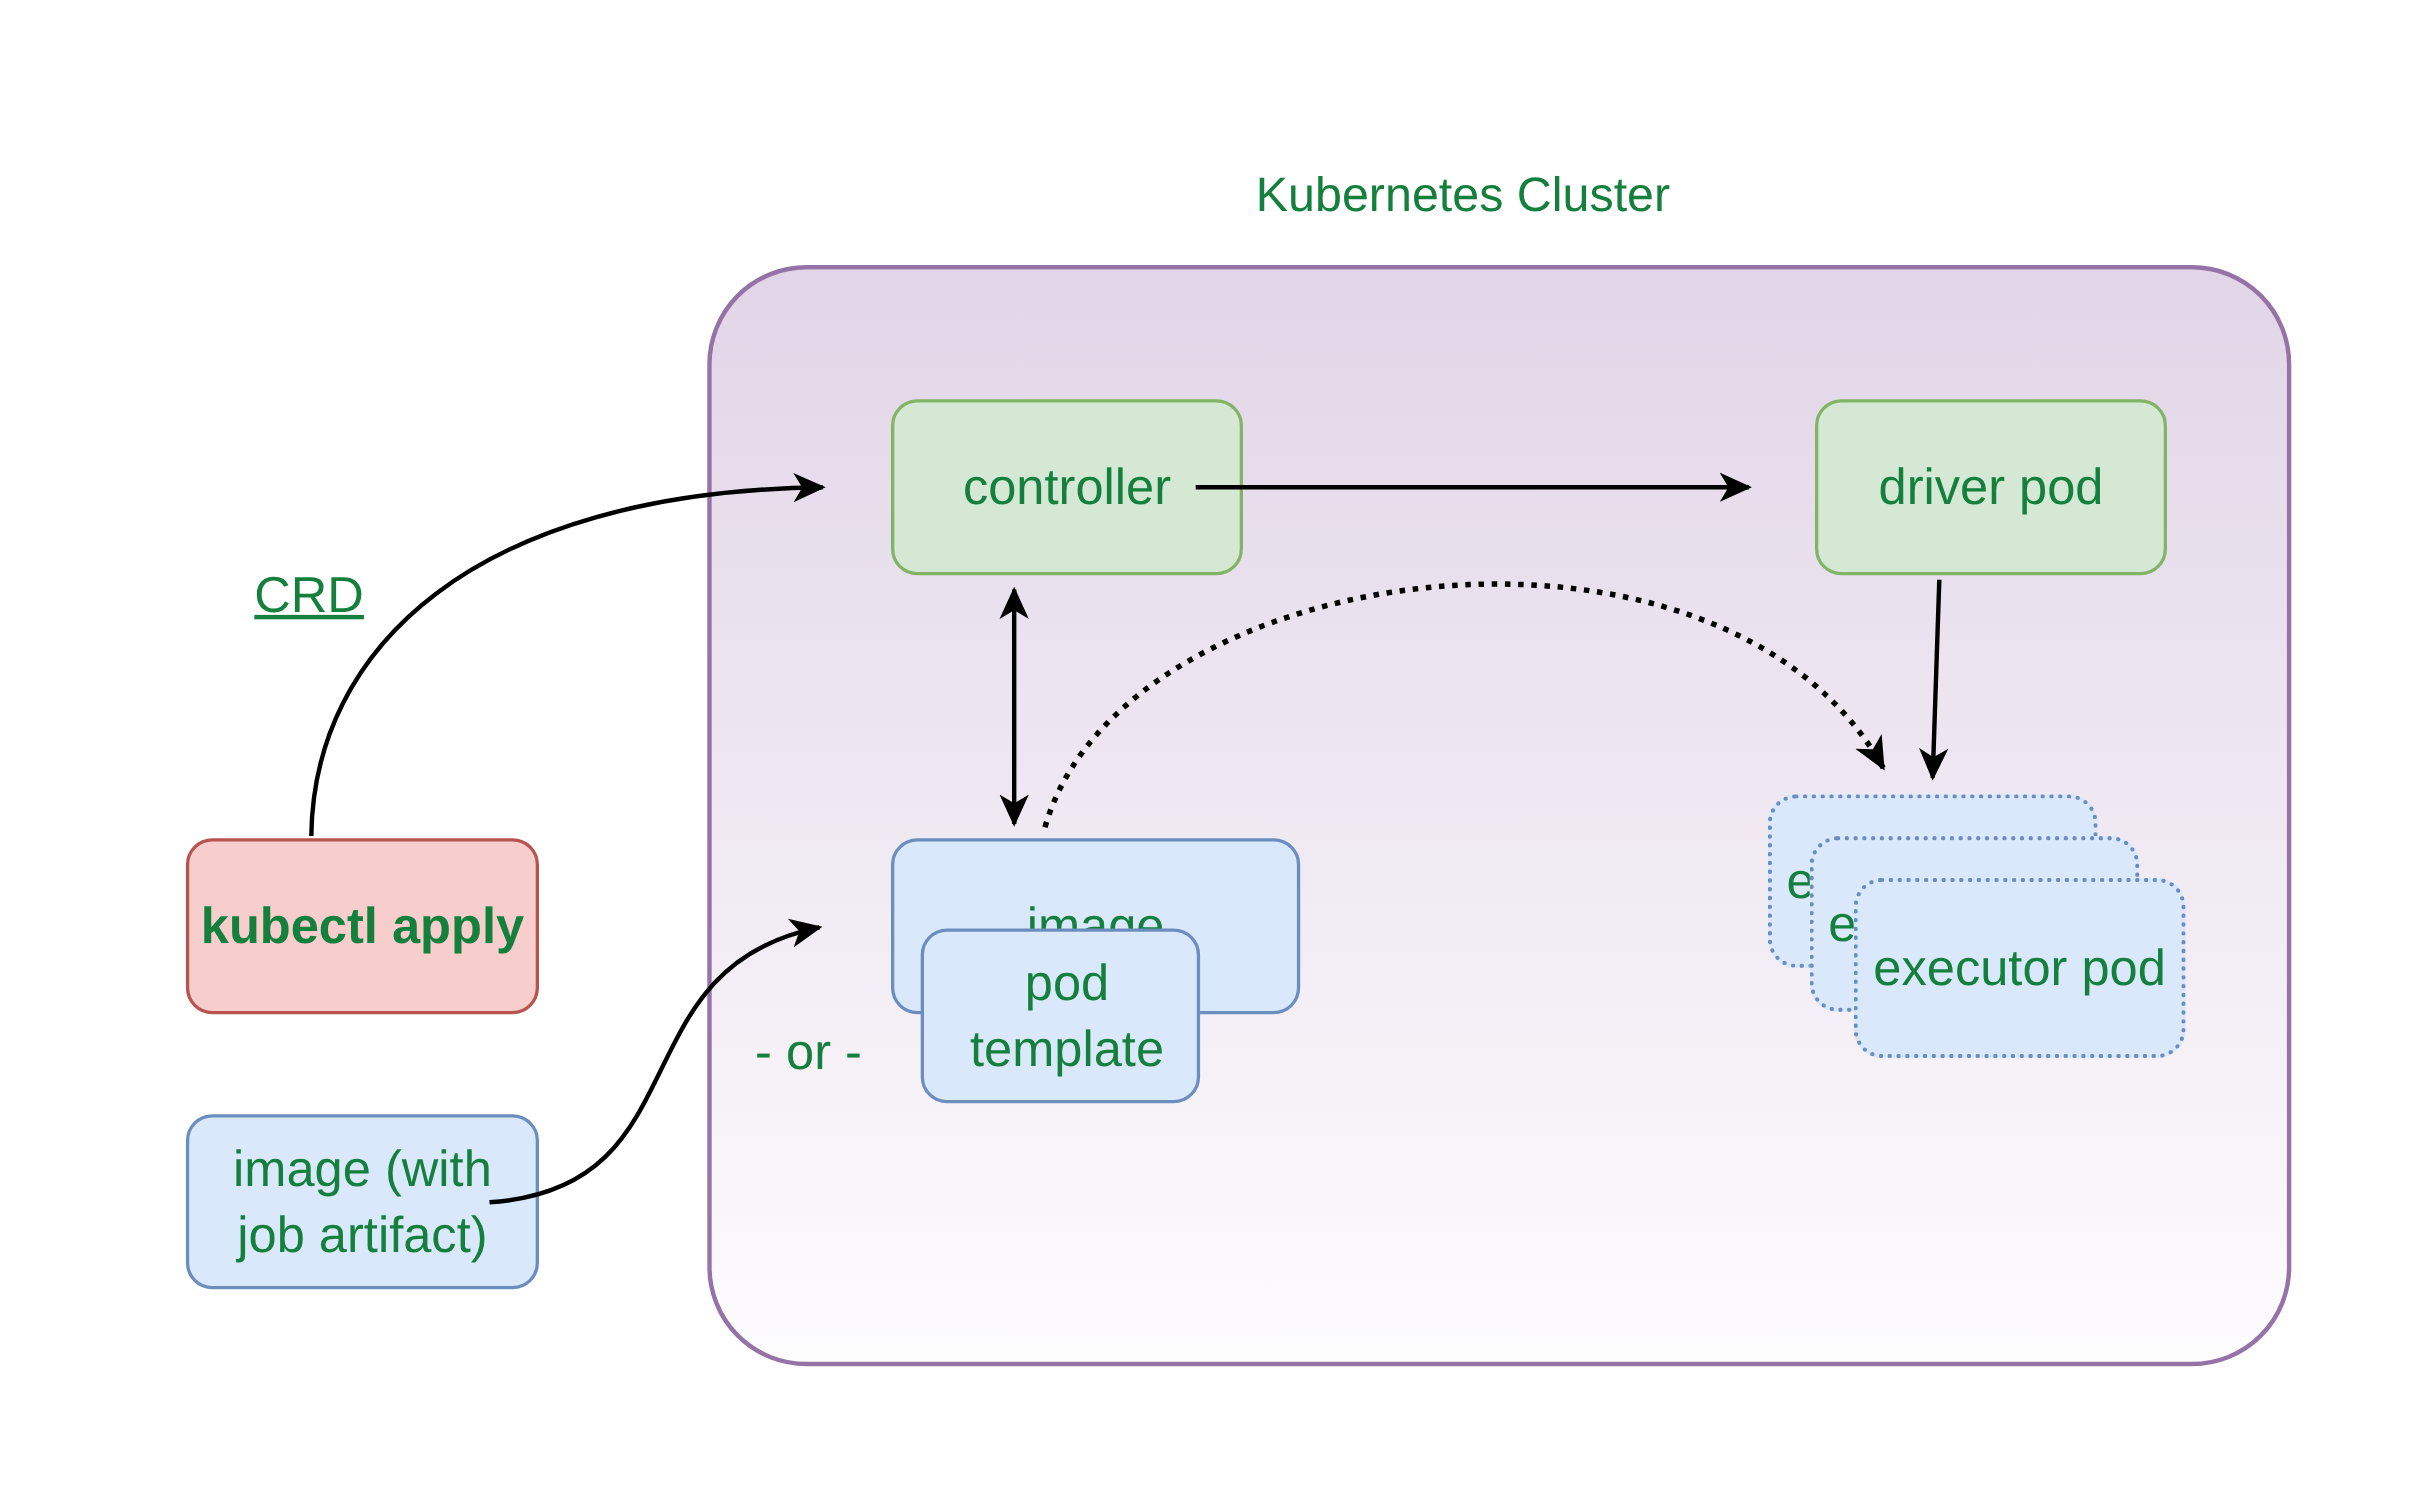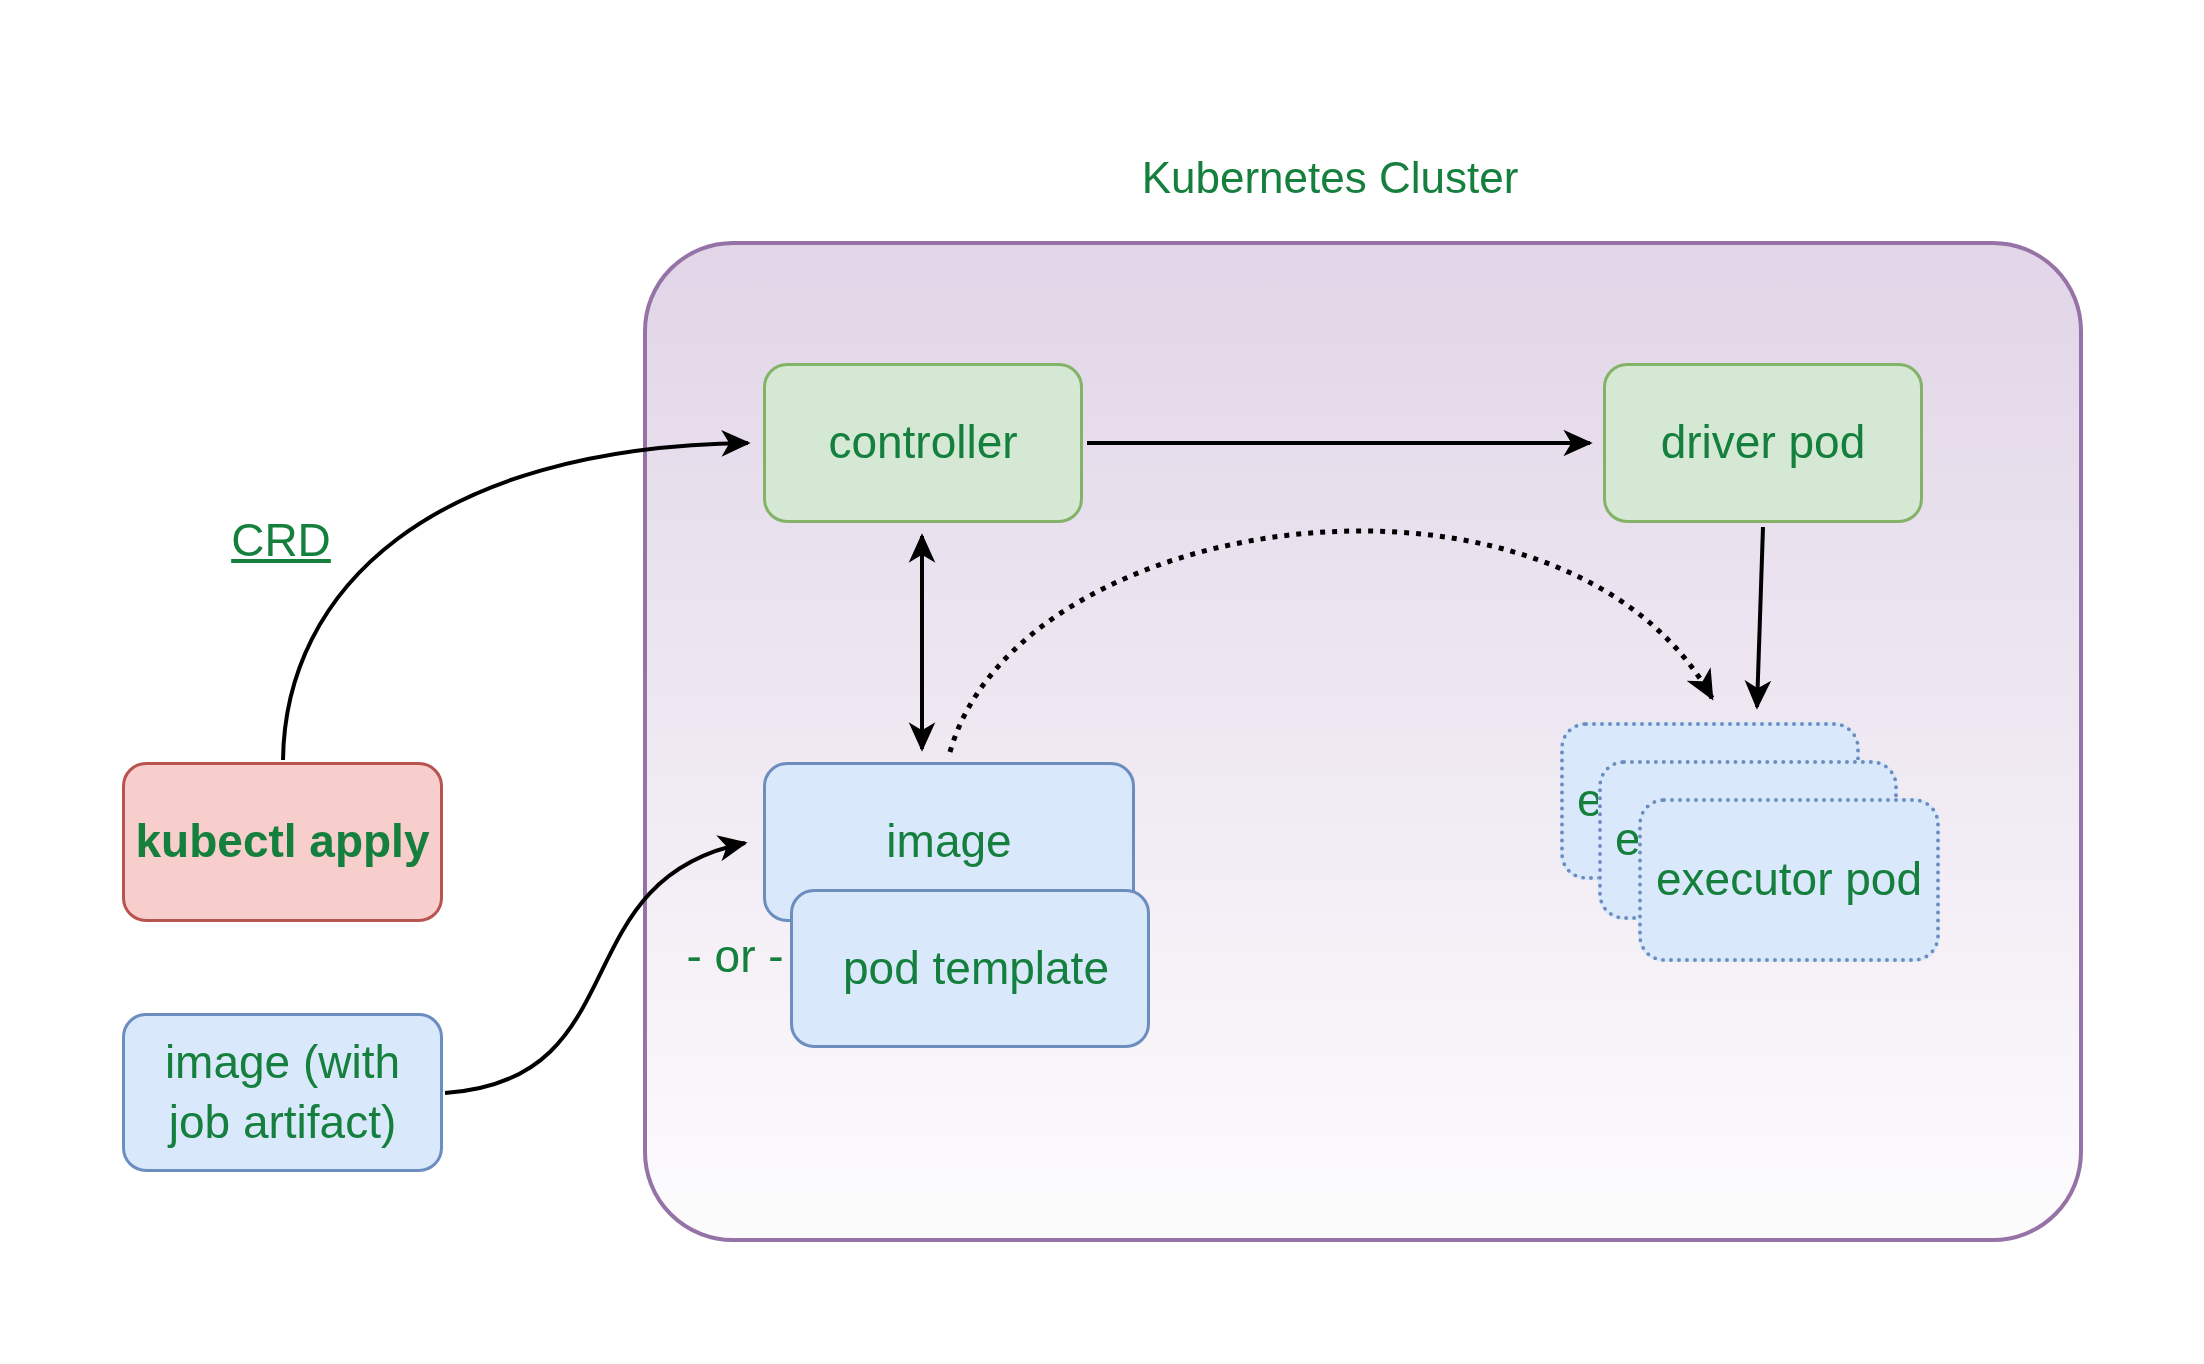--- a/index.html
+++ b/index.html
@@ -9,21 +9,21 @@
   }
   .cluster{
     position:absolute;left:643px;top:241px;width:1440px;height:1001px;
     border:4px solid var(--container-border,#9673a6);border-radius:90px;
     background:linear-gradient(180deg, var(--container-fill-top,#e1d5e7) 0%, #fdfcfd 100%);
     box-sizing:border-box;
   }
   .node{
     position:absolute;display:flex;align-items:center;justify-content:center;
     font-size:46px;line-height:1.3;text-align:center;border-radius:24px;
-    border:3px solid;box-sizing:border-box;white-space:pre-line;
+    border:3px solid;box-sizing:border-box;white-space:pre-line;margin-left:47px;
   }
   .green{background:var(--green-fill,#d5e8d4);border-color:var(--green-border,#82b366);}
   .blue{background:var(--blue-fill,#dae8fc);border-color:var(--blue-border,#6c8ebf);}
   .red{background:var(--red-fill,#f8cecc);border-color:var(--red-border,#b85450);}
   .executor{
     border:4px dotted var(--blue-border,#6c8ebf);background:var(--blue-fill,#dae8fc);
     border-radius:26px;
   }
   .diagram-label{
     position:absolute;font-size:46px;transform:translate(-50%,-50%);white-space:nowrap;
@@ -47,21 +47,21 @@
   <div class="diagram-label" style="left:281px;top:540px;text-decoration:underline;">CRD</div>
   <div class="diagram-label" style="left:735px;top:956px;">- or -</div>
 
   <div class="node red" style="left:122px;top:762px;width:321px;height:160px;font-weight:bold;">kubectl apply</div>
   <div class="node blue" style="left:122px;top:1013px;width:321px;height:159px;text-align:center;">image (with
 job artifact)</div>
 
   <div class="node green" style="left:763px;top:363px;width:320px;height:160px;">controller</div>
   <div class="node green" style="left:1603px;top:363px;width:320px;height:160px;">driver pod</div>
   <div class="node blue" style="left:763px;top:762px;width:372px;height:160px;z-index:1;">image</div>
-  <div class="node blue" style="left:790px;top:889px;width:360px;height:159px;z-index:2;padding-left:12px;">pod template</div>
+  <div class="node blue" style="left:790px;top:844px;width:254px;height:159px;z-index:2;padding-left:12px;">pod template</div>
 
   <div>
     <div class="node executor" style="left:1560px;top:722px;width:300px;height:158px;z-index:1;">executor pod</div>
     <div class="node executor" style="left:1598px;top:760px;width:300px;height:160px;z-index:2;">executor pod</div>
     <div class="node executor" style="left:1638px;top:798px;width:302px;height:164px;z-index:3;">executor pod</div>
   </div>
 
   <svg id="arrows" width="2204" height="1364" viewBox="0 0 2204 1364">
     <defs>
       <marker id="ah" viewBox="0 0 12 12" refX="10" refY="6" markerWidth="8" markerHeight="8" orient="auto-start-reverse" markerUnits="strokeWidth">

